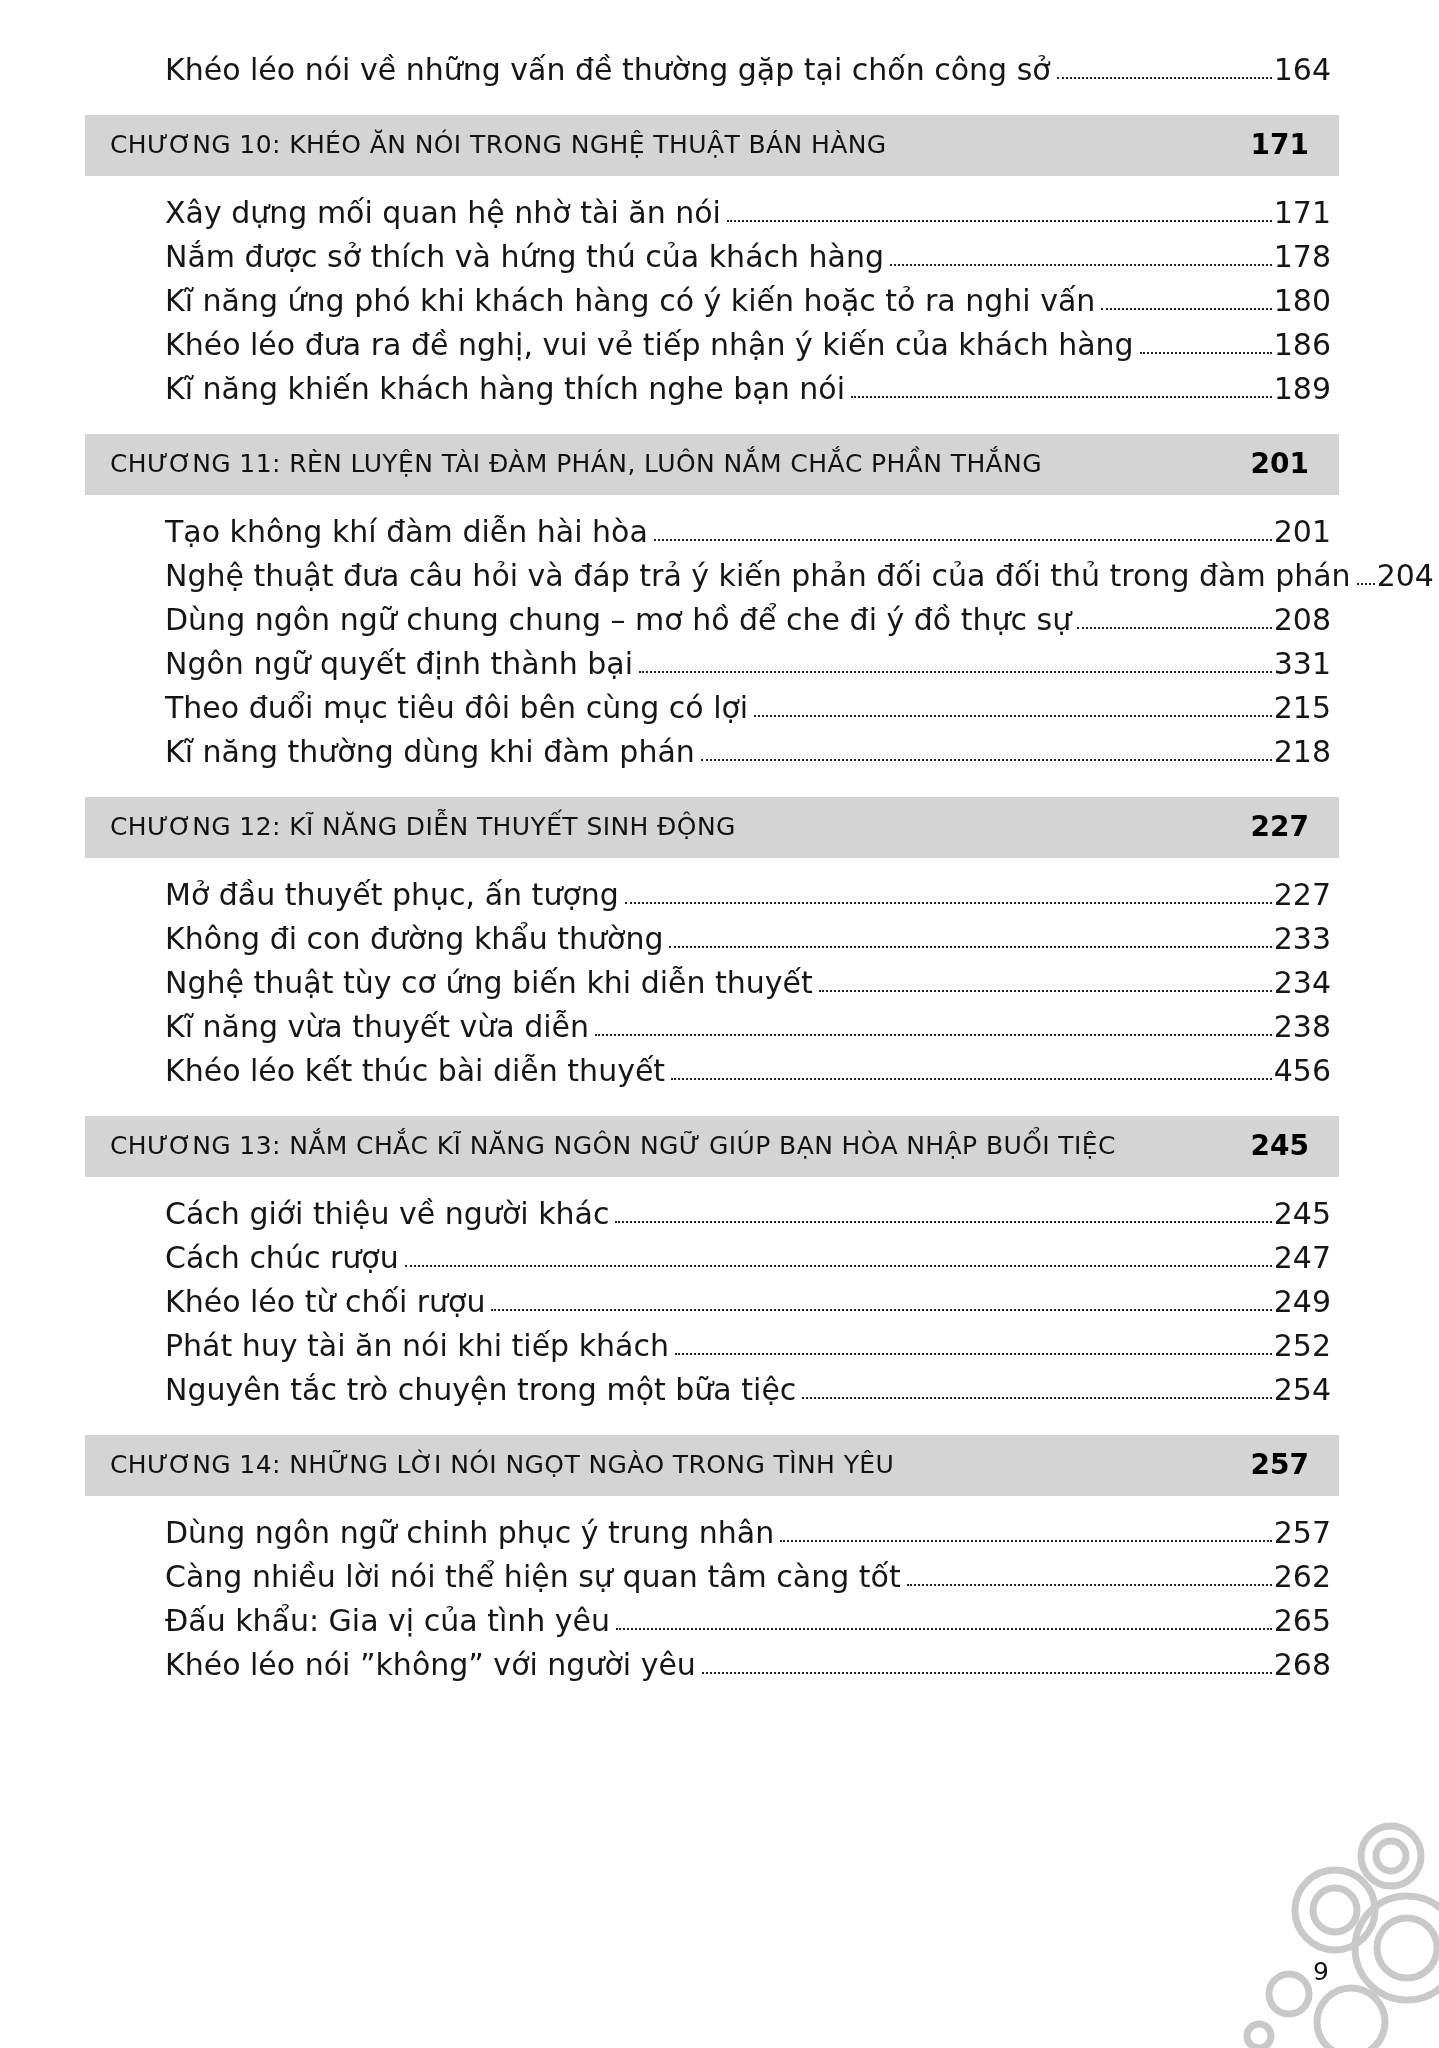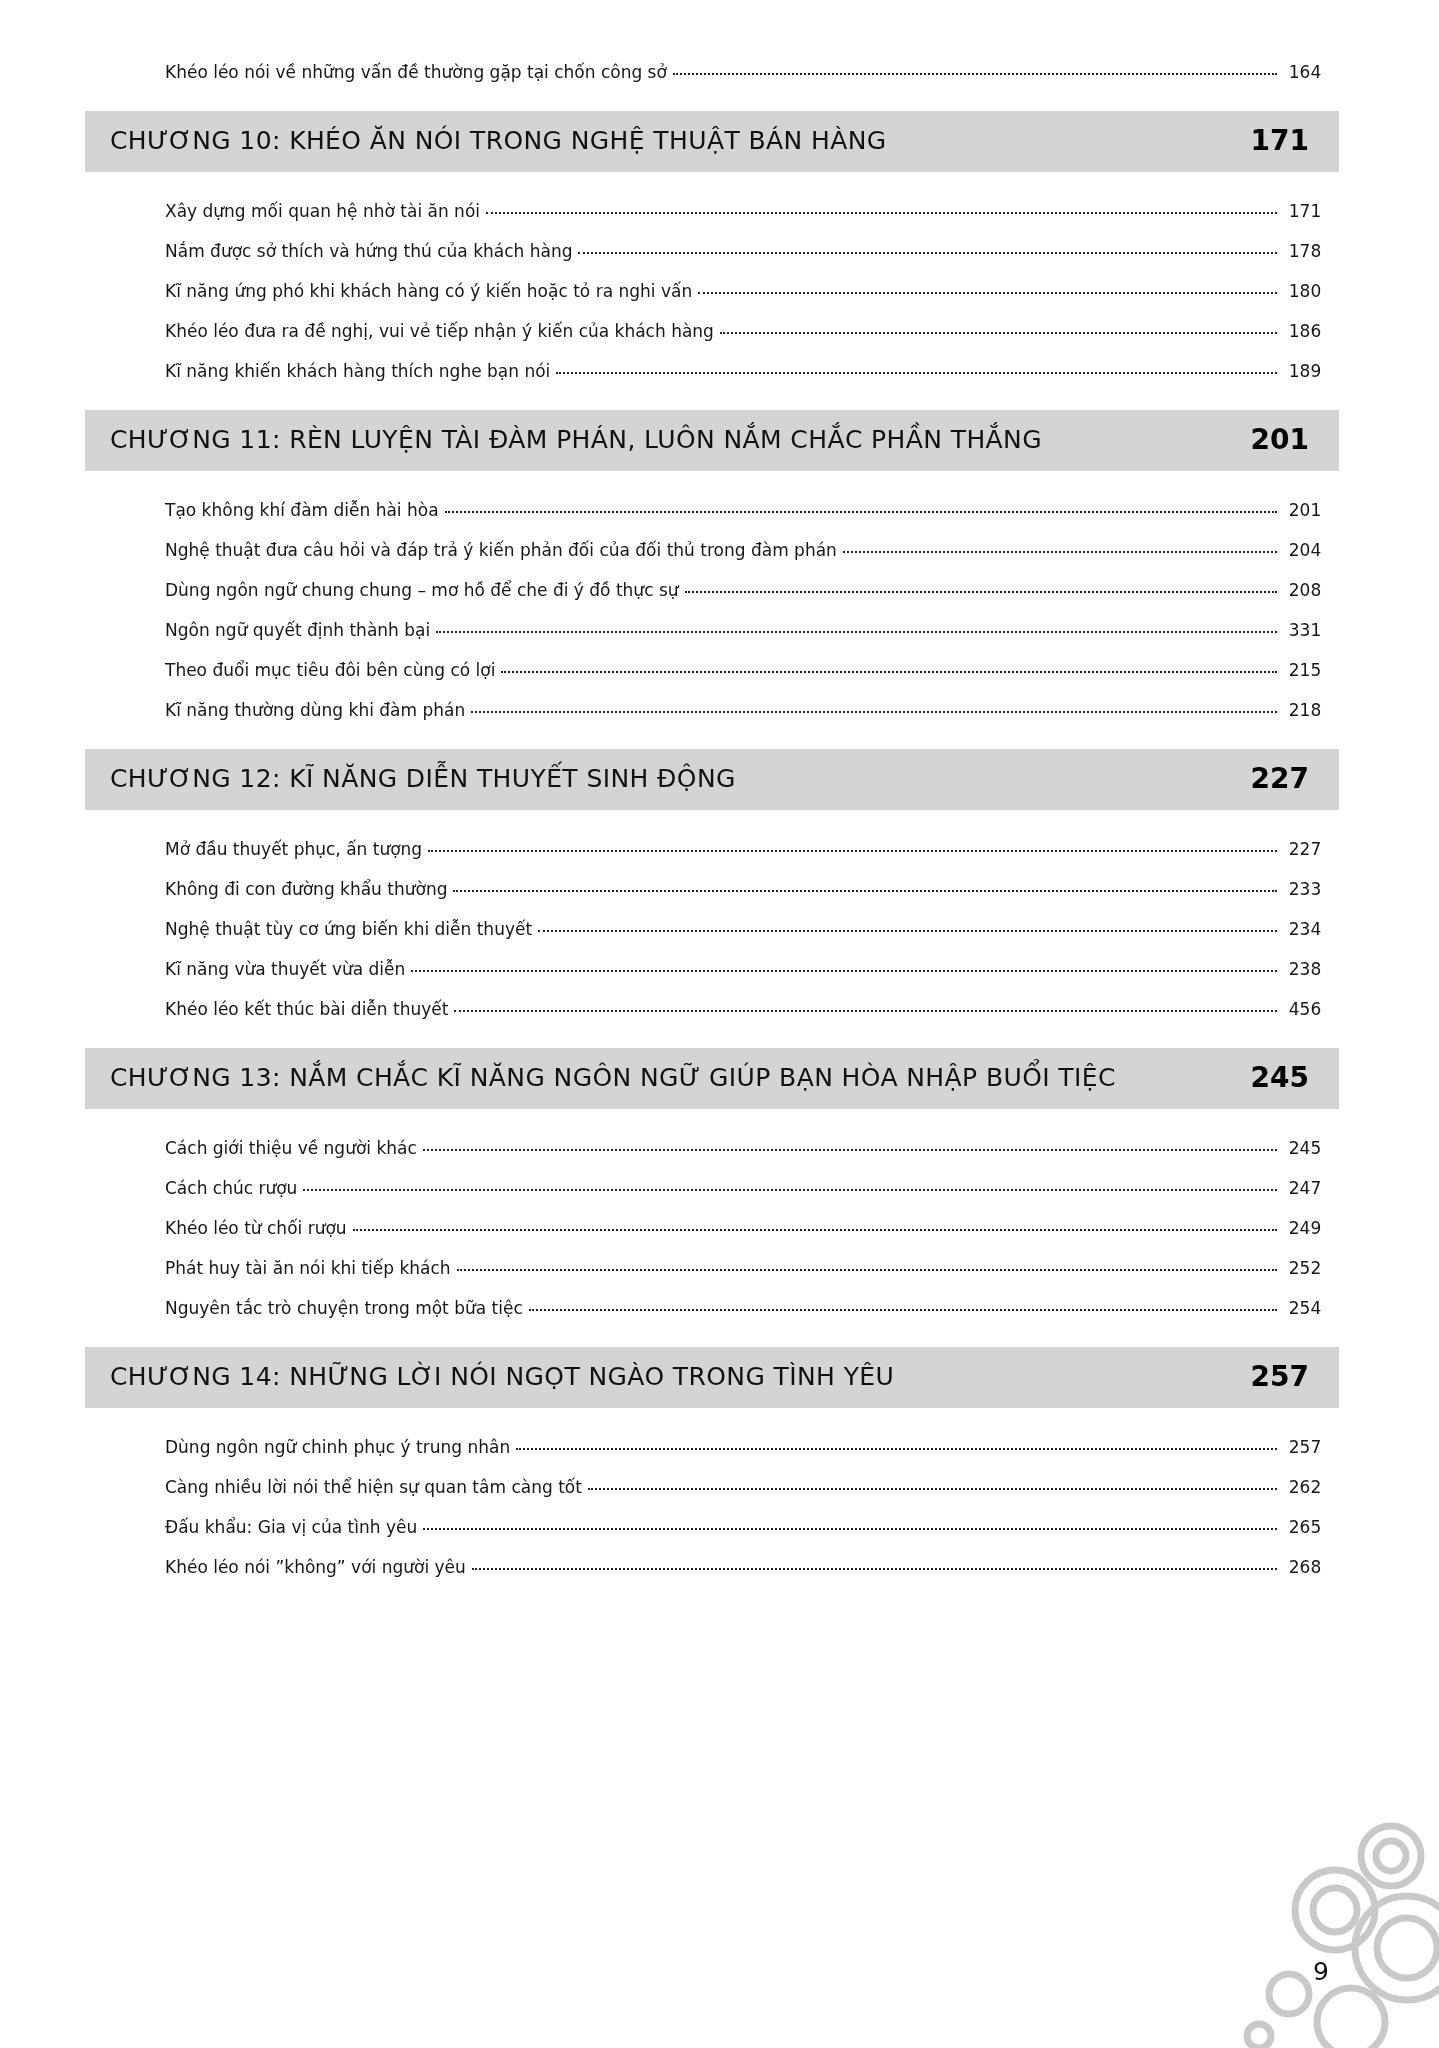--- a/index.html
+++ b/index.html
@@ -26,21 +26,21 @@
 
   
   .toc-list {
     list-style: none;
     margin: 0;
     padding: 0;
   }
   .entry {
     display: flex;
     align-items: flex-end;
-    font-size: 17px;
+    font-size: 30px;
     line-height: 1.0;
     margin: 0 0 14px 0;
     padding-left: 80px;
     padding-right: 8px;
     color: #161616;
     white-space: nowrap;
   }
   .entry .title {
     flex: 0 0 auto;
   }
@@ -48,21 +48,20 @@
     flex: 1 1 auto;
     margin: 0 2px 6px 6px;
     border-bottom: 2.4px dotted #222;
     min-width: 18px;
     height: 1px;
   }
   .entry .pg {
     flex: 0 0 auto;
     text-align: center;
     min-width: 52px;
-    margin-top: 9px;
   }
 
   
   .chapter-bar {
     background: #d4d4d4;
     display: flex;
     align-items: center;
     justify-content: space-between;
     padding: 13px 30px 15px 25px;
     margin: 30px 0 22px 0;

